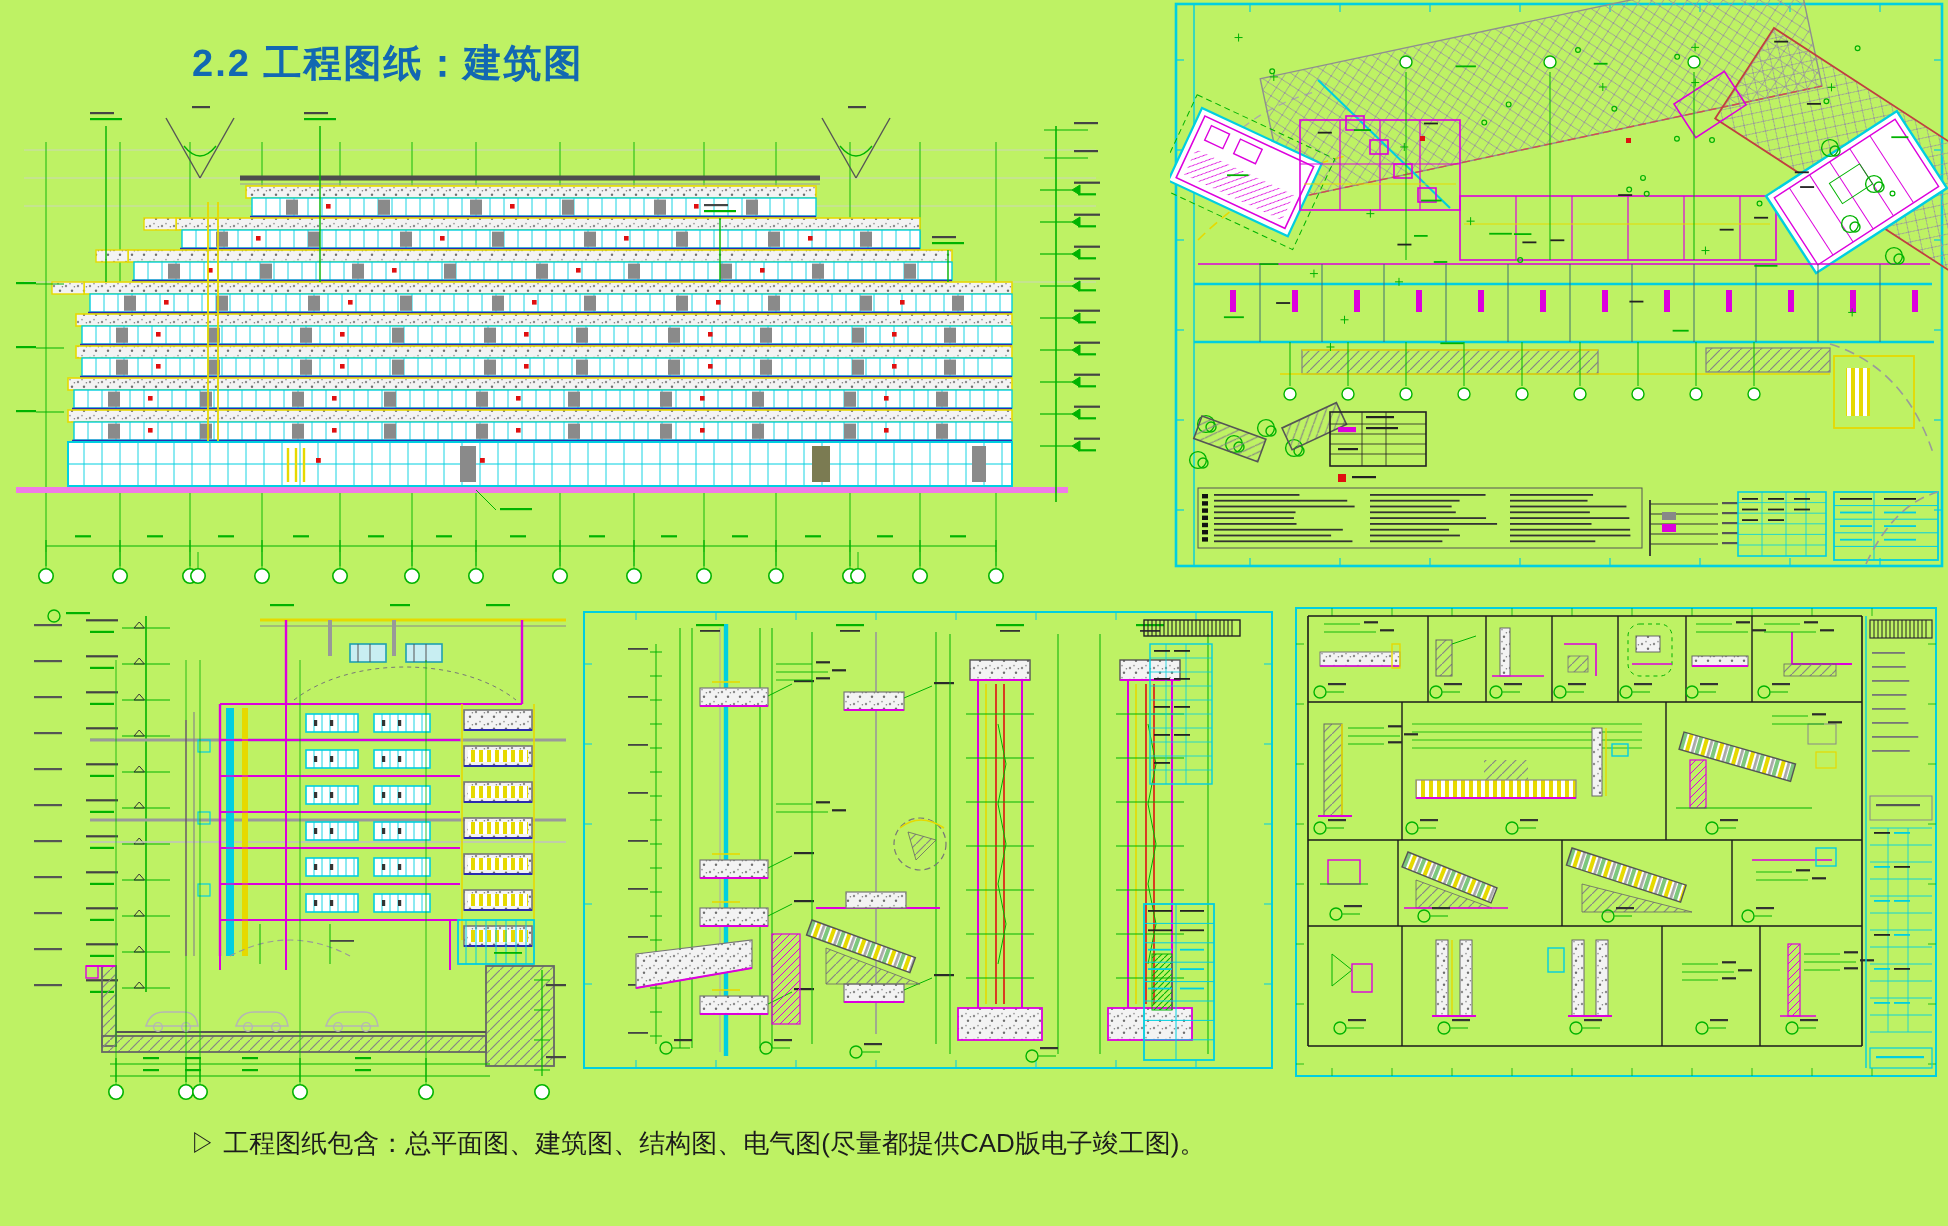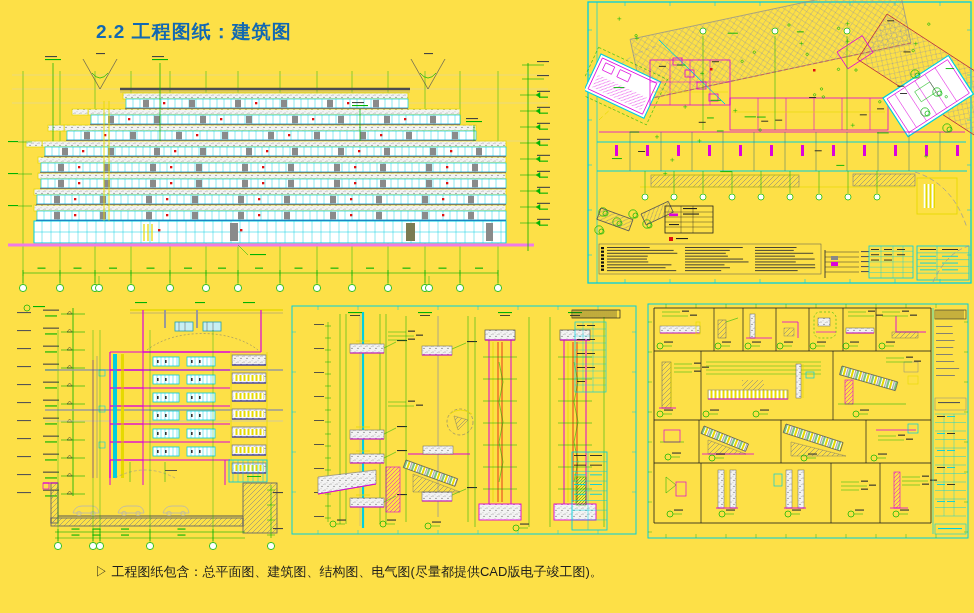--- a/index.html
+++ b/index.html
@@ -1,16 +1,16 @@
 <!DOCTYPE html>
 <html><head>
 <meta charset="utf-8">
 <style>
   html,body{margin:0;padding:0;background:#e8e8e8;}
-  .page{position:relative;width:974px;height:613px;background:#fde047;overflow:hidden;
+  .page{position:relative;width:974px;height:613px;background:#bef264;overflow:hidden;
         font-family:"Liberation Sans", sans-serif;}
   .title{position:absolute;left:96px;top:19px;font-size:19px;font-weight:700;letter-spacing:1px;}
   .caption{position:absolute;left:95px;top:563px;font-size:13px;color:#1c1c1c;}
   svg.panel{position:absolute;display:block;}
   #svgA{left:8px;top:45px;}
   #svgB{left:585px;top:0px;}
   #svgC{left:15px;top:300px;}
   #svgD{left:288px;top:302px;}
   #svgE{left:646px;top:302px;}
 </style>

